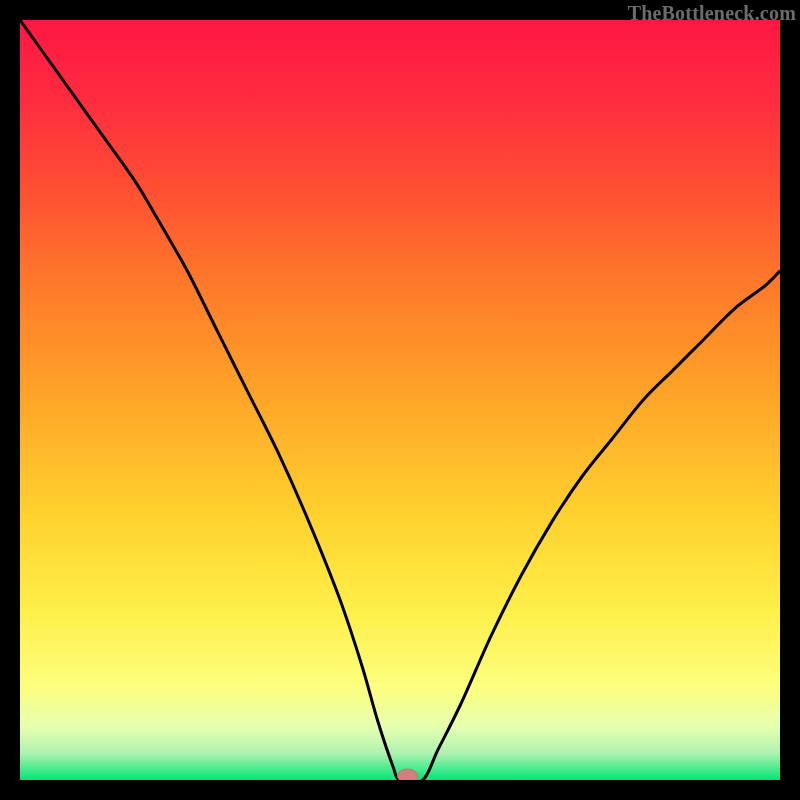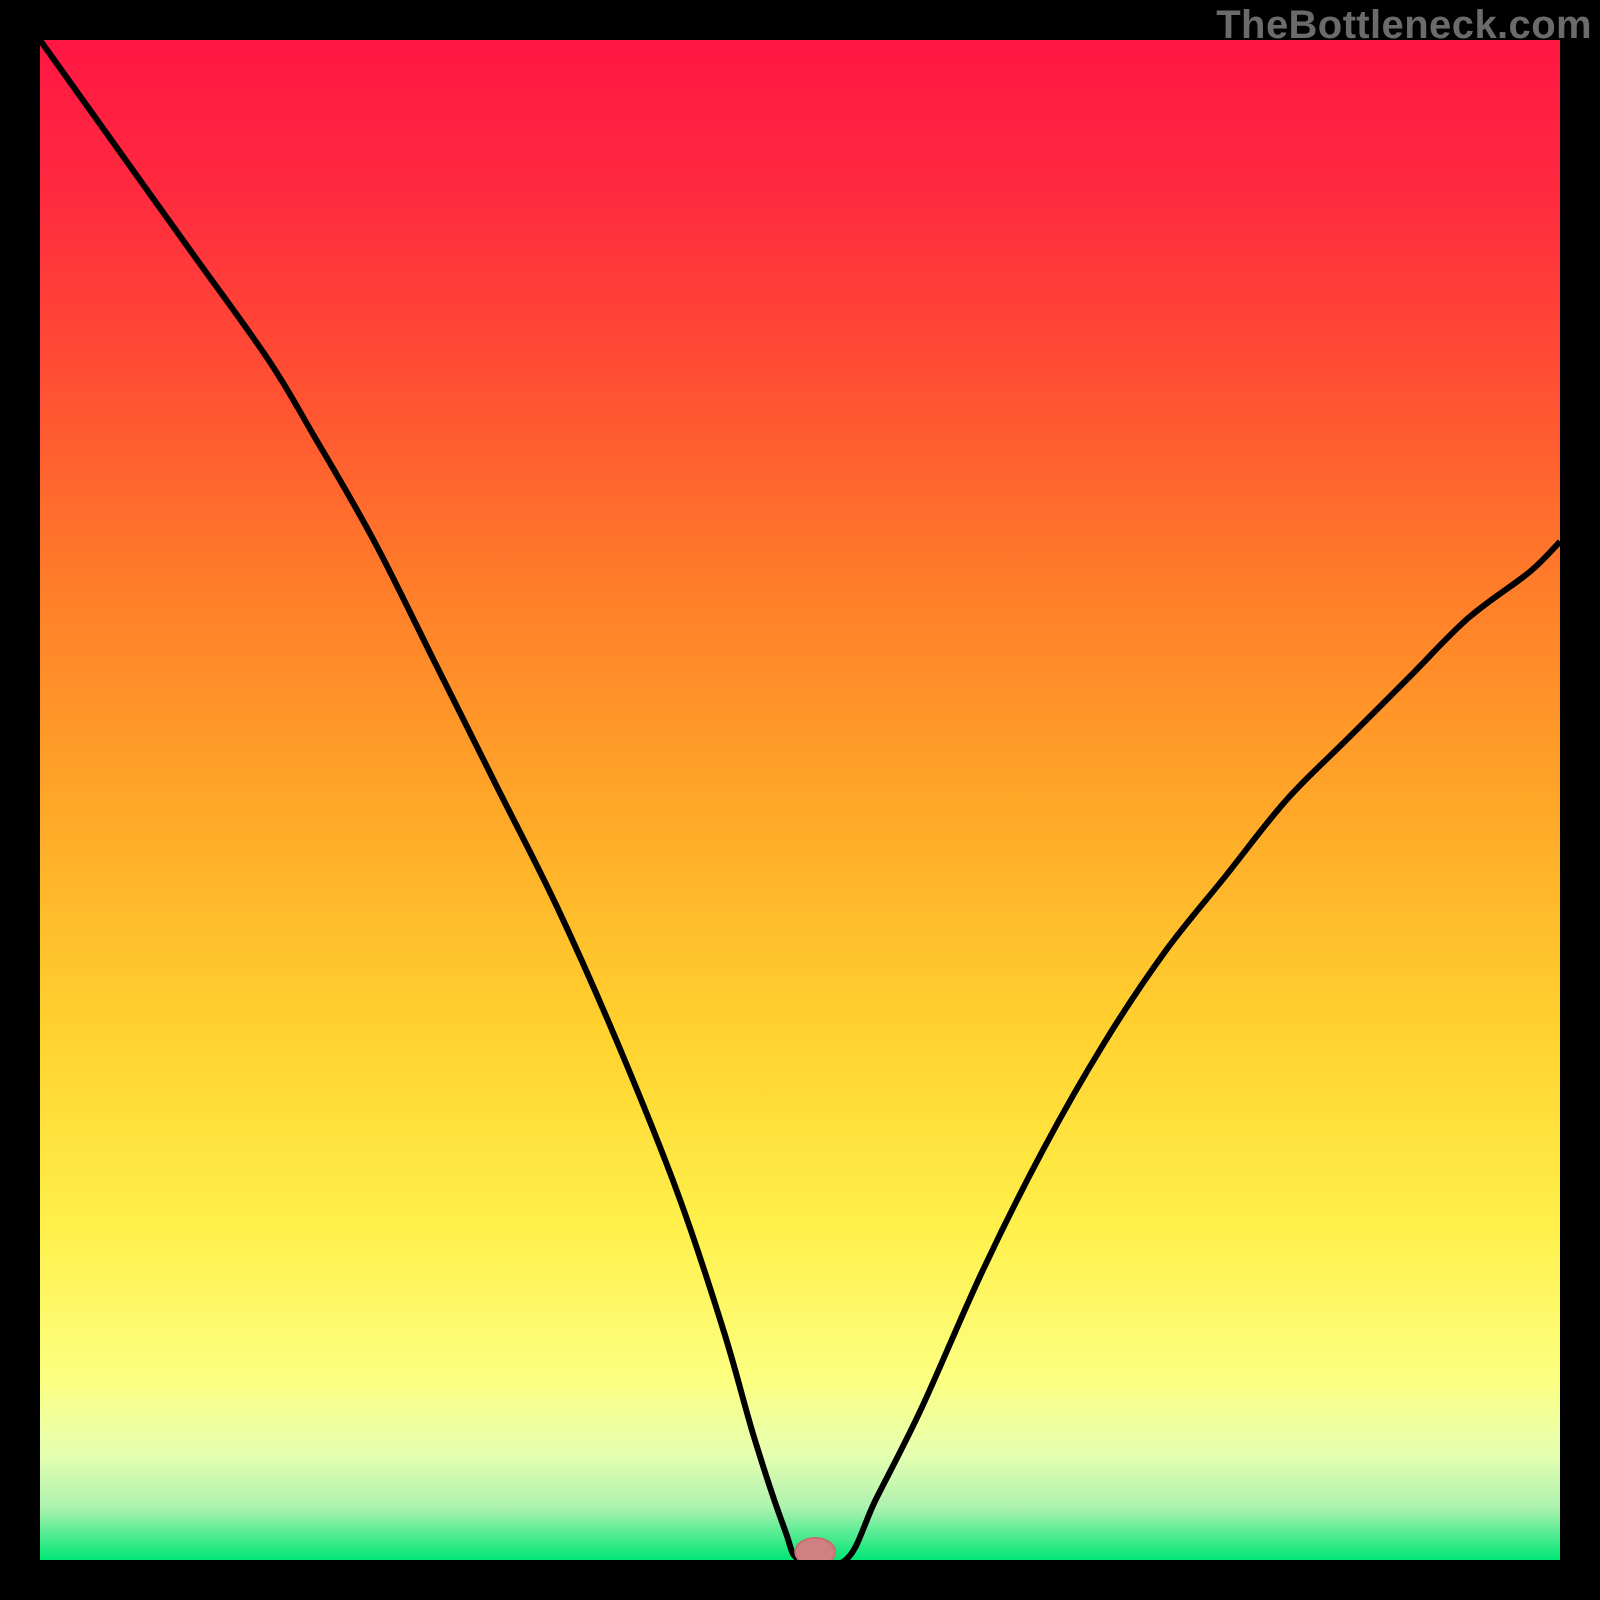--- a/index.html
+++ b/index.html
@@ -26,21 +26,21 @@
   }
   .plot-area svg {
     display: block;
     width: 760px;
     height: 760px;
   }
   .watermark {
     position: absolute;
     top: 2px;
     right: 4px;
-    font-family: Liberation Sans, sans-serif;
+    font-family: Liberation Serif, serif;
     font-size: 20px;
     font-weight: 600;
     color: #6b6b6b;
     letter-spacing: 0.2px;
     user-select: none;
   }
 </style>
 </head>
 <body>
 

